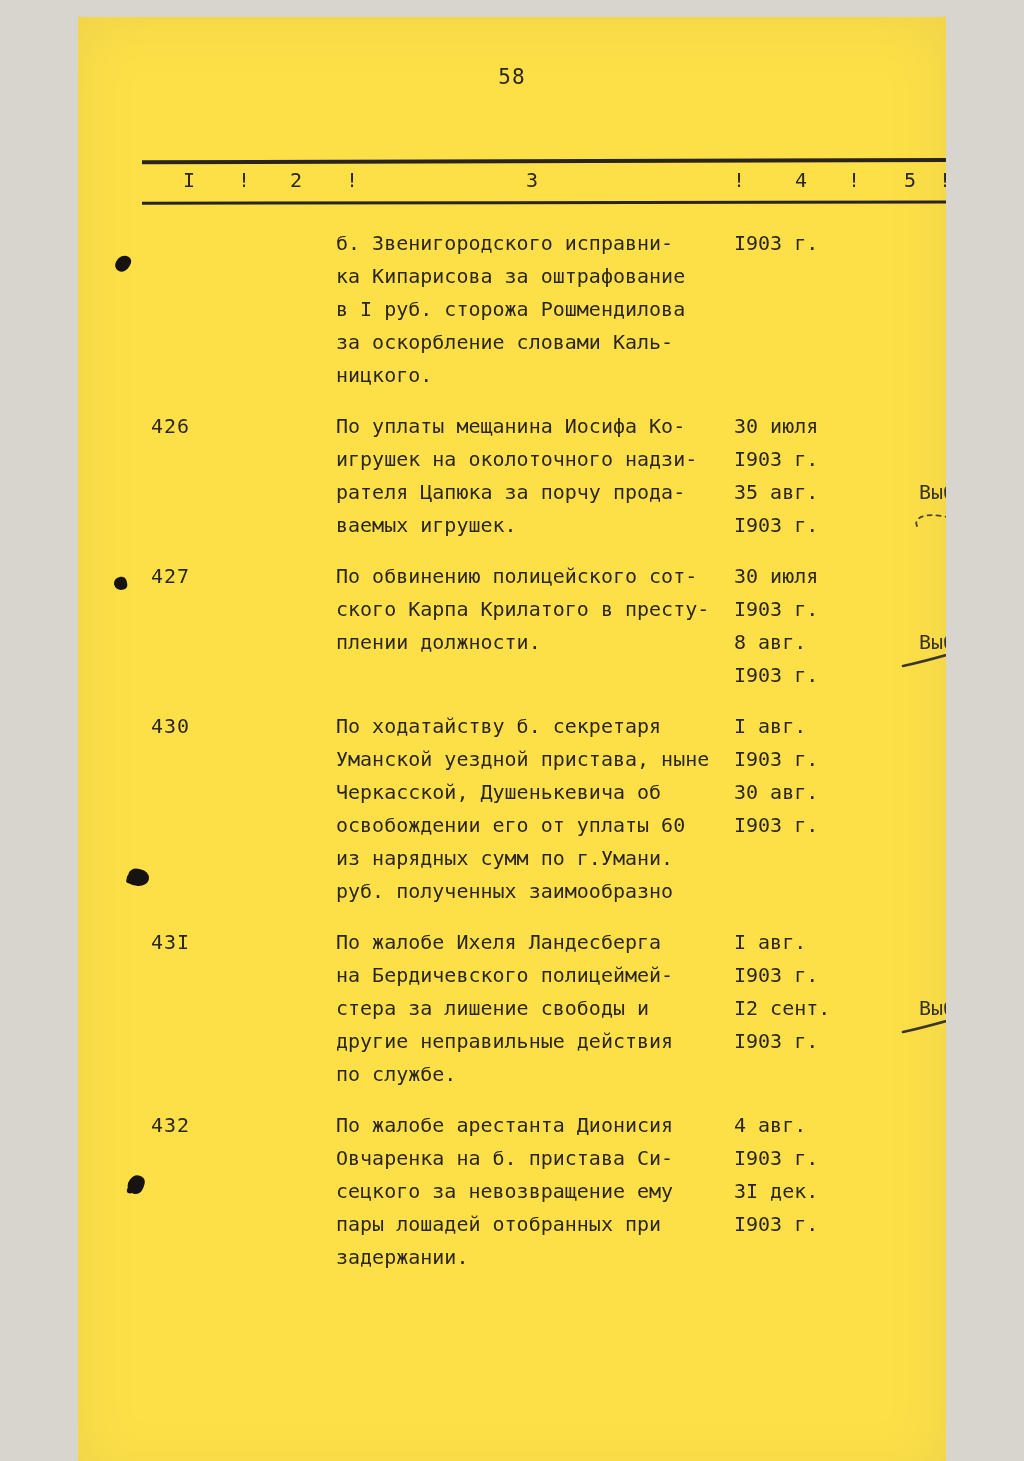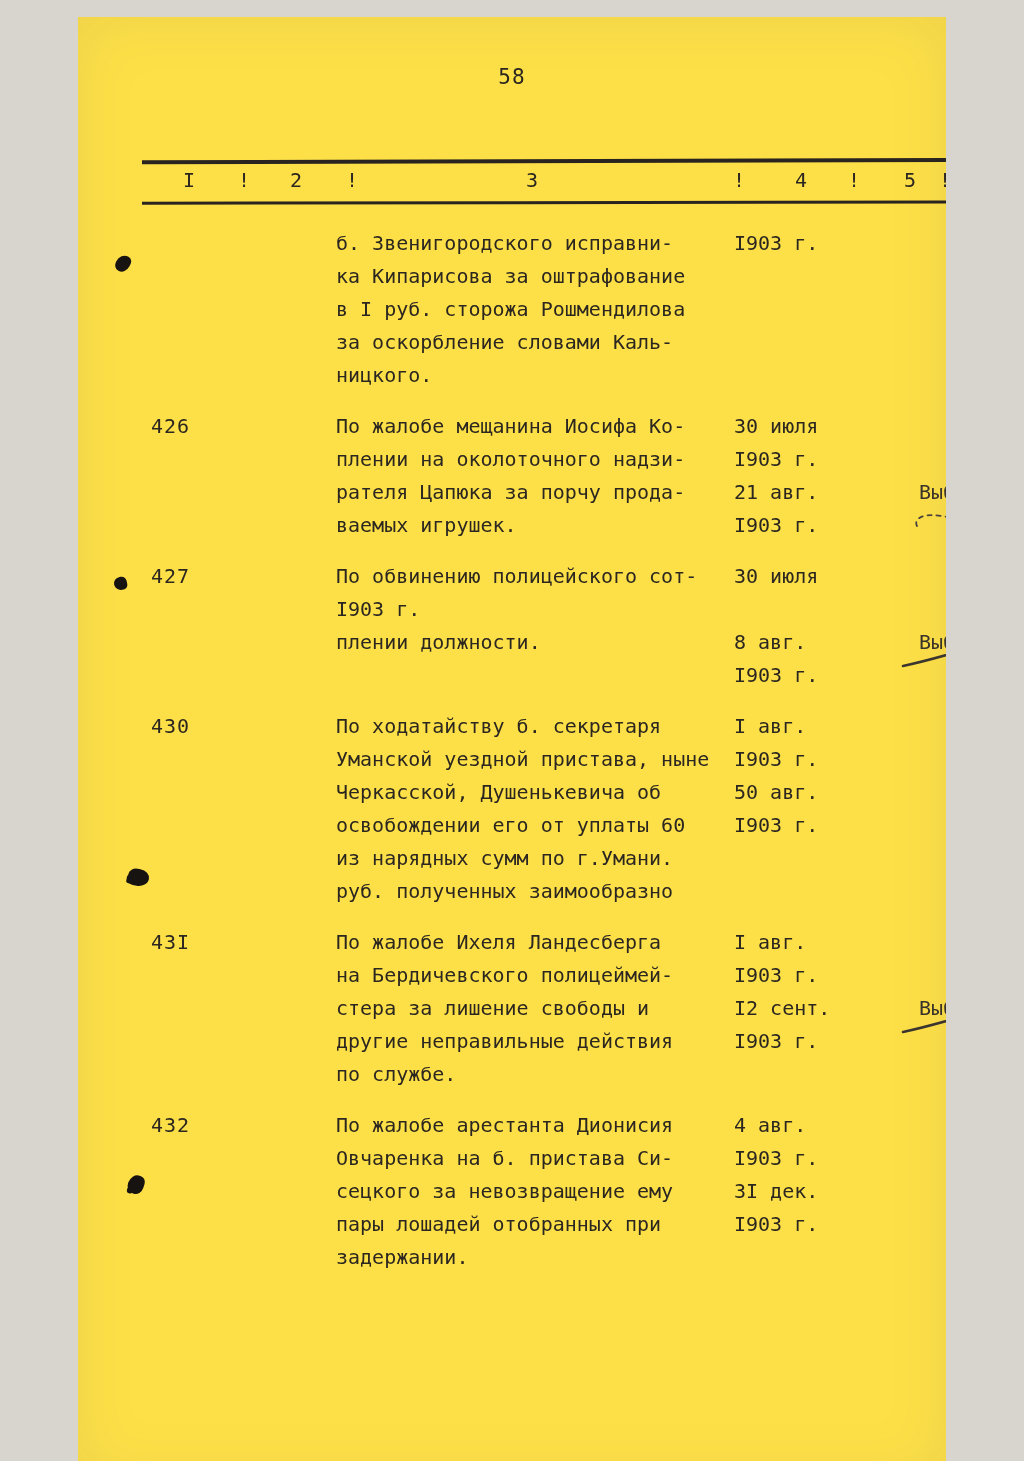--- a/index.html
+++ b/index.html
@@ -104,54 +104,55 @@
         <div class="row">
           <span class="cell num"></span>
           <span class="cell txt">ницкого.</span>
           <span class="cell date"></span>
           <span class="cell status"></span>
         </div>
       </div>
       <div class="entry">
         <div class="row">
           <span class="cell num">426</span>
-          <span class="cell txt">По жалобе мещанина Иосифа Ко-</span>
+          <span class="cell txt">По уплаты мещанина Иосифа Ко-</span>
           <span class="cell date">30 июля</span>
           <span class="cell status"></span>
         </div>
         <div class="row">
           <span class="cell num"></span>
-          <span class="cell txt">плении на околоточного надзи-</span>
+          <span class="cell txt">игрушек на околоточного надзи-</span>
           <span class="cell date">I903 г.</span>
           <span class="cell status"></span>
         </div>
         <div class="row">
           <span class="cell num"></span>
           <span class="cell txt">рателя Цапюка за порчу прода-</span>
-          <span class="cell date">21 авг.</span>
+          <span class="cell date">35 авг.</span>
           <span class="cell status"><span class="status-word">Выбыло</span><svg class="flourish curl" width="122" height="34" viewBox="0 0 122 34">
               <path d="M6,30 C2,22 14,17 30,20 C60,25 92,13 118,4" stroke="#4a443c" stroke-width="1.8" fill="none" stroke-linecap="round" stroke-dasharray="4 5"></path>
             </svg></span>
         </div>
         <div class="row">
           <span class="cell num"></span>
           <span class="cell txt">ваемых игрушек.</span>
           <span class="cell date">I903 г.</span>
           <span class="cell status"></span>
         </div>
       </div>
       <div class="entry">
         <div class="row">
           <span class="cell num">427</span>
           <span class="cell txt">По обвинению полицейского сот-</span>
           <span class="cell date">30 июля</span>
           <span class="cell status"></span>
         </div>
         <div class="row">
           <span class="cell num"></span>
+          <span class="cell txt">ского Карпа Крилатого в престу-</span>
           <span class="cell date">I903 г.</span>
           <span class="cell status"></span>
         </div>
         <div class="row">
           <span class="cell num"></span>
           <span class="cell txt">плении должности.</span>
           <span class="cell date">8 авг.</span>
           <span class="cell status"><span class="status-word">Выбыло</span><svg class="flourish slash" width="152" height="46" viewBox="0 0 152 46">
               <path d="M2,44 C42,36 102,16 150,2" stroke="#3b352f" stroke-width="2.6" fill="none" stroke-linecap="round"></path>
             </svg></span>
@@ -172,21 +173,21 @@
         </div>
         <div class="row">
           <span class="cell num"></span>
           <span class="cell txt">Уманской уездной пристава, ныне</span>
           <span class="cell date">I903 г.</span>
           <span class="cell status"></span>
         </div>
         <div class="row">
           <span class="cell num"></span>
           <span class="cell txt">Черкасской, Душенькевича об</span>
-          <span class="cell date">50 авг.</span>
+          <span class="cell date">30 авг.</span>
           <span class="cell status"></span>
         </div>
         <div class="row">
           <span class="cell num"></span>
           <span class="cell txt">освобождении его от уплаты 60</span>
           <span class="cell date">I903 г.</span>
           <span class="cell status"></span>
         </div>
         <div class="row">
           <span class="cell num"></span>

